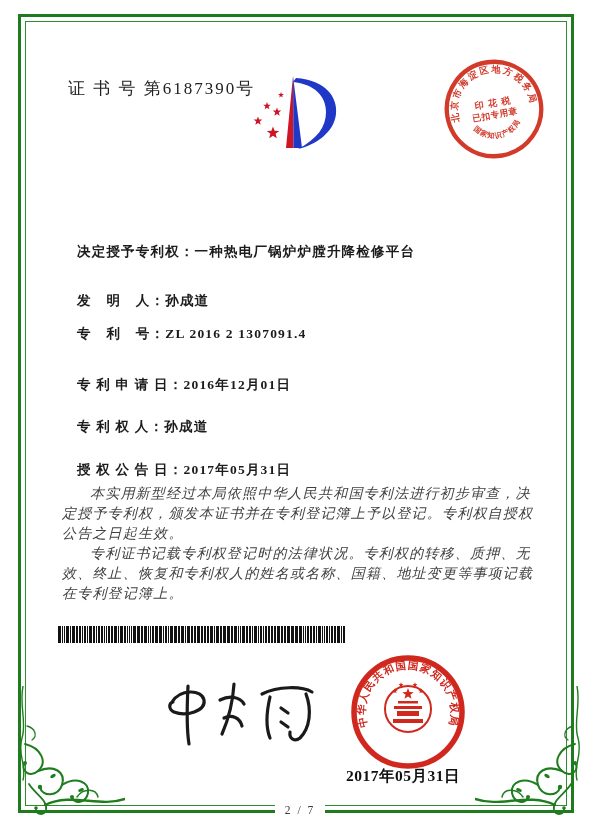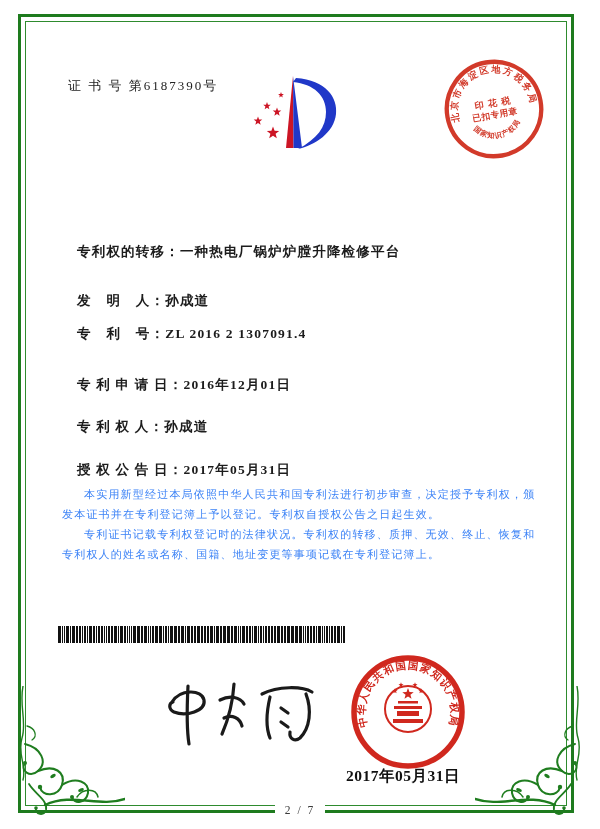--- a/index.html
+++ b/index.html
@@ -6,30 +6,30 @@
   .page{
     position:relative;width:600px;height:829px;background:#ffffff;
     margin:0 auto;overflow:hidden;
     font-family:"Liberation Serif","DejaVu Serif",serif;color:#1a1a1a;
   }
   
   .border-outer{position:absolute;left:18px;top:14px;width:556px;height:799px;
     border:3px solid #1e7b1e;box-sizing:border-box;}
   .border-inner{position:absolute;left:25px;top:21px;width:542px;height:785px;
     border:1px solid #2e8b2e;box-sizing:border-box;}
-  .cert-no{position:absolute;left:68px;top:77px;font-size:13px;letter-spacing:2px;color:#222;}
+  .cert-no{position:absolute;left:68px;top:77px;font-size:17px;letter-spacing:2px;color:#222;}
   .logo{position:absolute;left:230px;top:70px;width:140px;height:98px;}
   .title{position:absolute;left:0;top:165px;width:600px;text-align:center;
     font-size:37px;font-weight:bold;letter-spacing:6px;color:#0a0a0a;}
   .fields{position:absolute;left:0;top:0;width:600px;}
   .field-row{position:absolute;left:77px;white-space:nowrap;
     font-size:13.5px;font-weight:700;letter-spacing:1.2px;color:#1c1c1c;}
   .paragraphs{position:absolute;left:62px;top:484px;width:481px;}
-  .paragraphs p{margin:0;text-indent:2em;font-size:11px;line-height:20px;
-    letter-spacing:1.2px;color:#3b82f6;}
+  .paragraphs p{margin:0;text-indent:2em;font-size:14px;line-height:20px;
+    letter-spacing:1.2px;font-style:italic;color:#404040;}
   .barcode{position:absolute;left:58px;top:626px;width:288px;height:17px;
     overflow:hidden;font-size:0;}
   .director-block{position:absolute;left:85px;top:697px;font-size:14.5px;
     letter-spacing:3px;font-weight:600;color:#1b1b1b;line-height:30px;}
   .signature{position:absolute;left:158px;top:676px;width:180px;height:78px;}
   .seal{position:absolute;left:348px;top:652px;width:120px;height:120px;z-index:5;}
   .issue-date{position:absolute;left:346px;top:766px;width:130px;z-index:6;
     font-size:15.5px;font-weight:600;letter-spacing:0.5px;color:#101010;white-space:nowrap;}
   .tax-stamp{position:absolute;left:441px;top:56px;width:106px;height:106px;
     transform:rotate(-10deg);}
@@ -75,21 +75,21 @@
     <text font-size="7.5" font-weight="bold" fill="#d23a2a" letter-spacing="0.7">
       <textPath href="#tax-bottom-arc">国家知识产权局</textPath>
     </text>
     <text x="55" y="52" text-anchor="middle" font-size="9.5" font-weight="bold" fill="#d23a2a" letter-spacing="1">印 花 税</text>
     <text x="55" y="64" text-anchor="middle" font-size="9" font-weight="bold" fill="#d23a2a" letter-spacing="0.5">已扣专用章</text>
   </svg>
 
 
   <div class="fields">
     <div class="field-row" style="top:243px">
-      <span>专利权的转移：</span><span>一种热电厂锅炉炉膛升降检修平台</span>
+      <span>决定授予专利权：</span><span>一种热电厂锅炉炉膛升降检修平台</span>
     </div>
     <div class="field-row" style="top:292px">
       <span>发　明　人：</span><span>孙成道</span>
     </div>
     <div class="field-row" style="top:325px">
       <span>专　利　号：</span><span>ZL 2016 2 1307091.4</span>
     </div>
     <div class="field-row" style="top:376px">
       <span>专 利 申 请 日：</span><span>2016年12月01日</span>
     </div>

